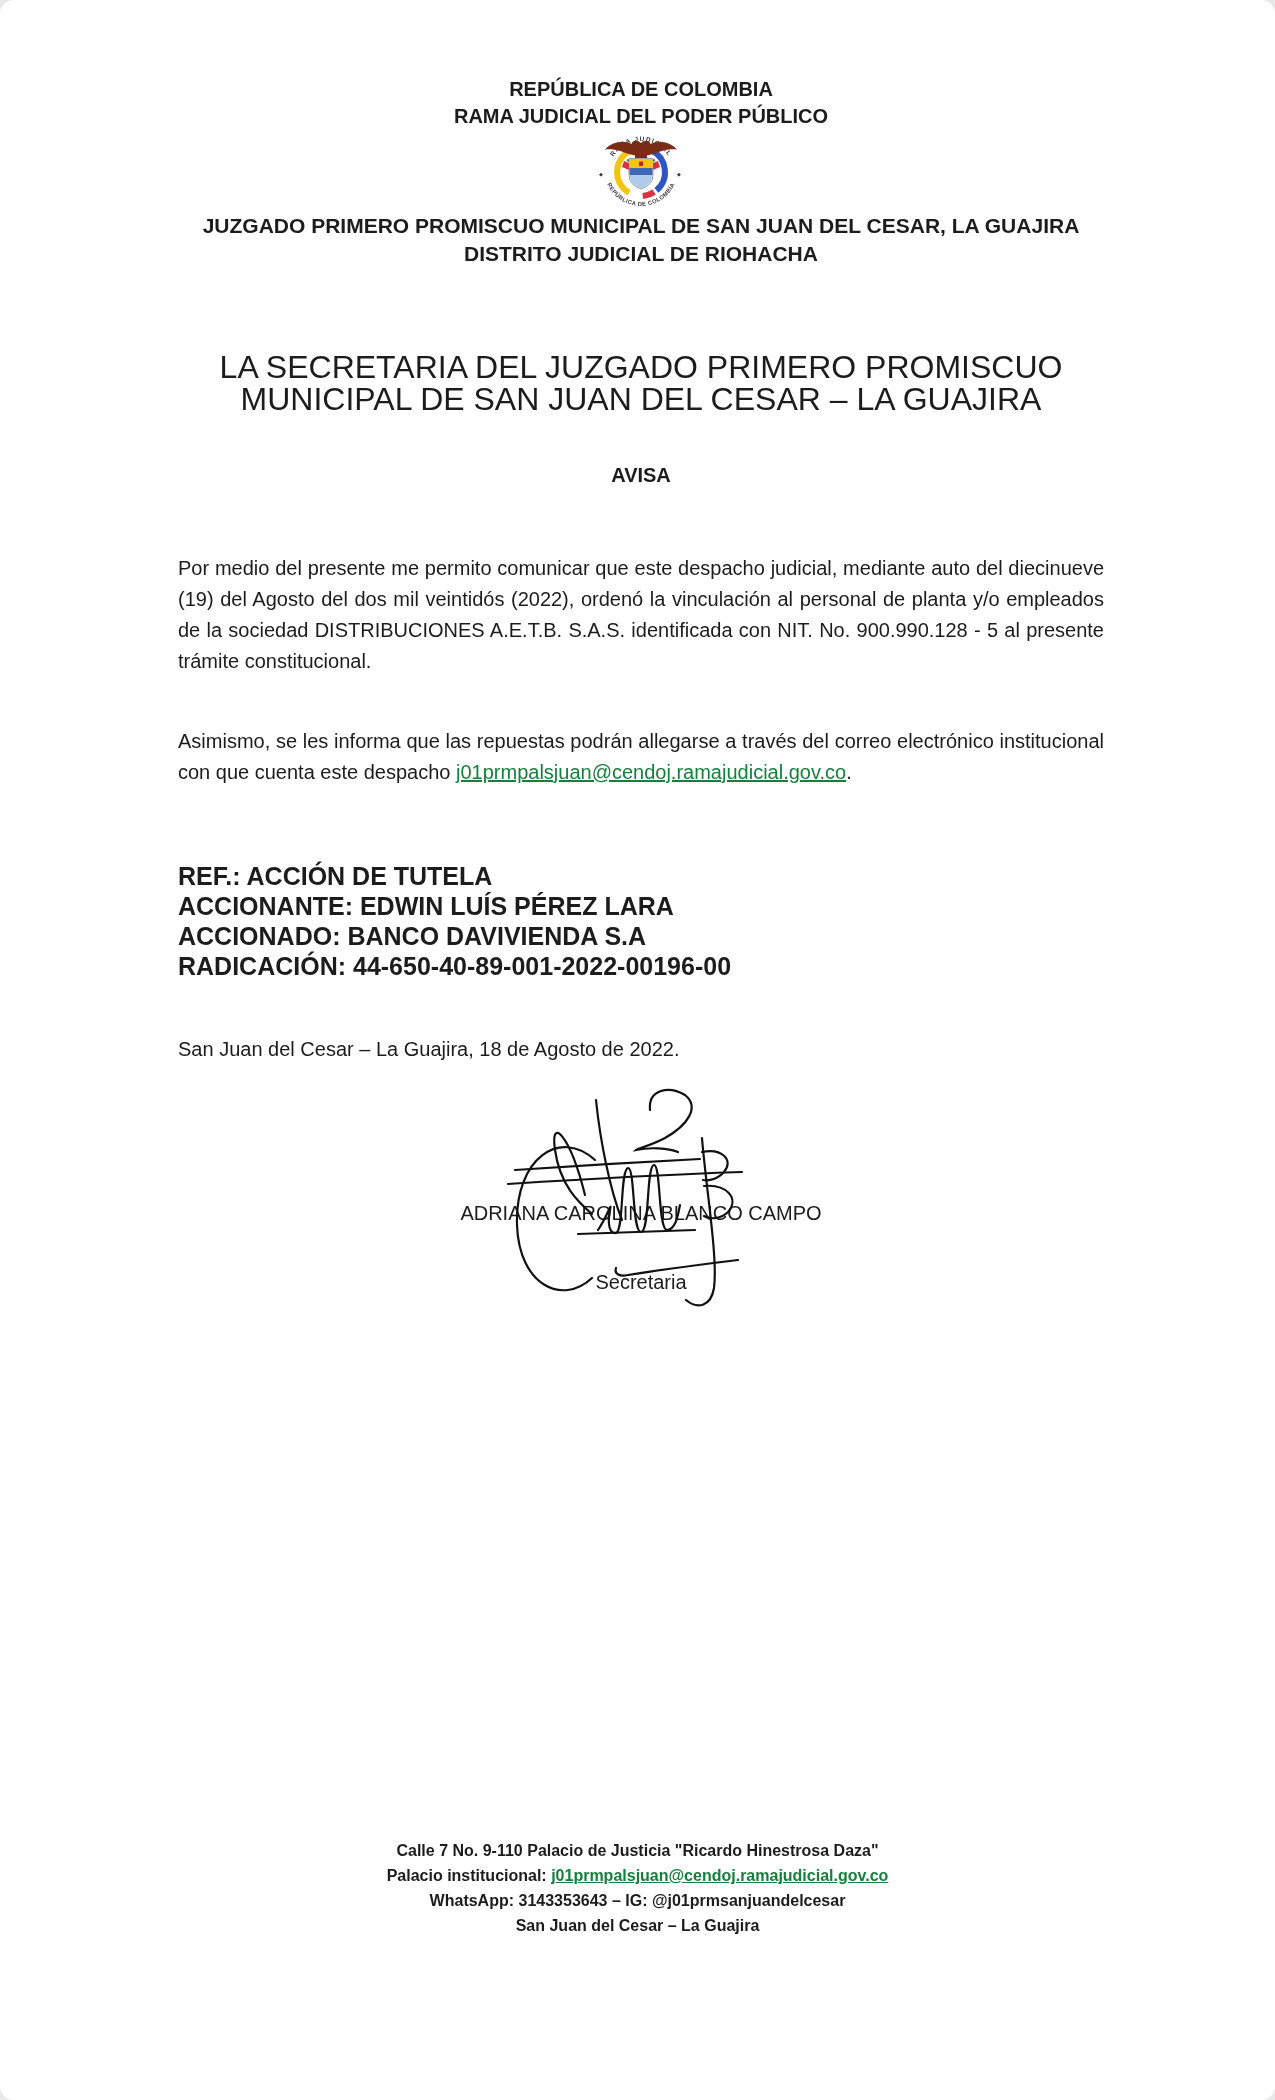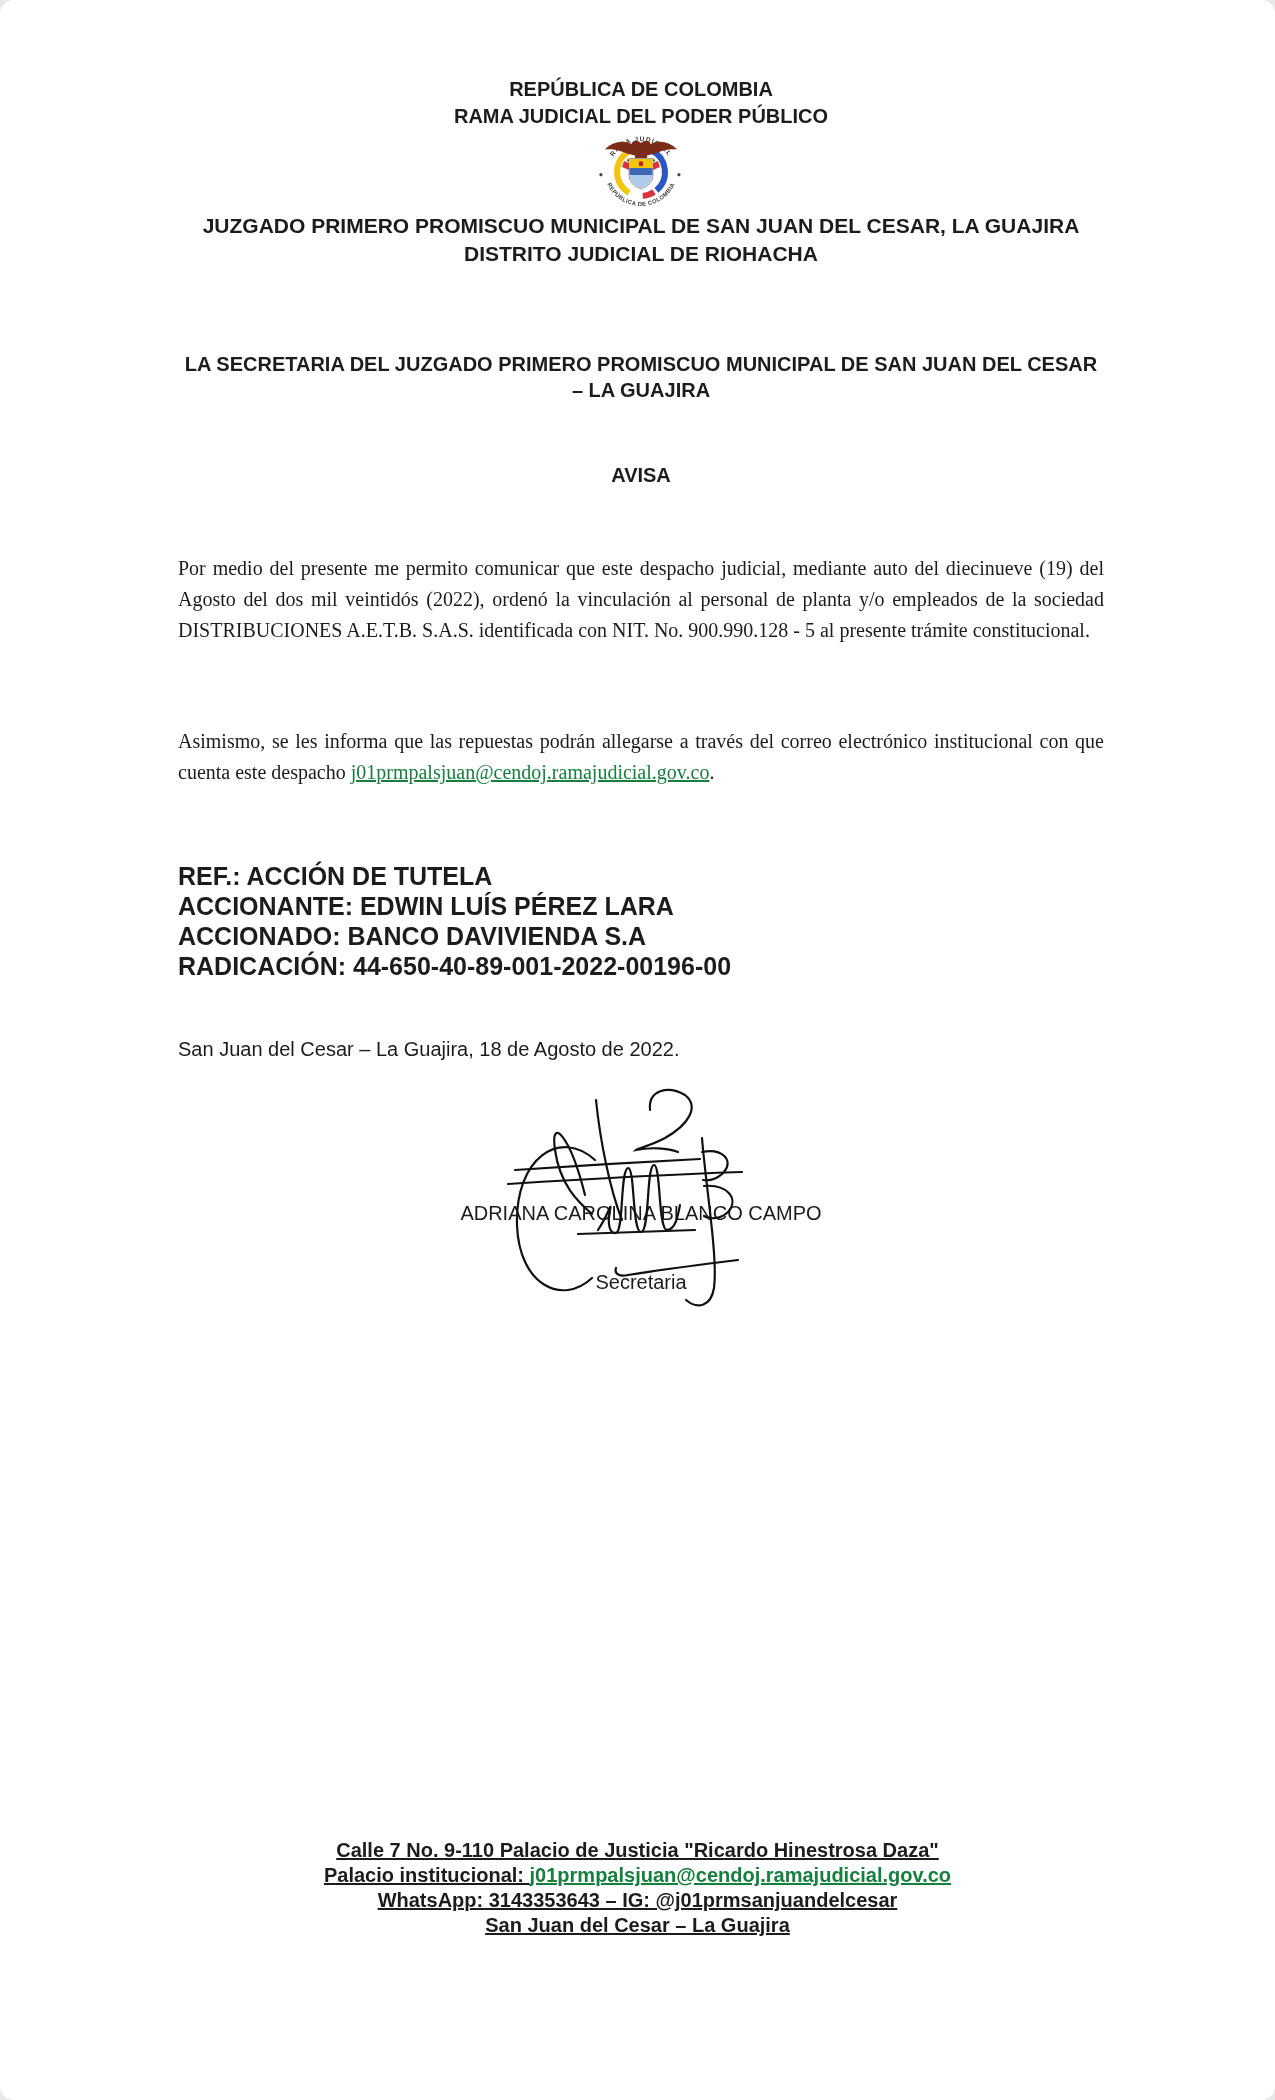--- a/index.html
+++ b/index.html
@@ -12,25 +12,25 @@
     color:#1c1c1c;
     overflow:hidden;
     border-radius:14px;
   }
   .abs{position:absolute;left:178px;width:926px;}
   .center{text-align:center;}
   .bold{font-weight:bold;}
   .h20{font-size:20px;line-height:26px;}
   .h21{font-size:21px;line-height:27px;white-space:nowrap;}
   .body-text{font-size:20px;line-height:31px;}
-  .intro{font-size:20px;line-height:26px;font-weight:bold;}
-  .justify{text-align:justify;font-family:Liberation Serif, serif;}
+  .intro{font-size:32px;line-height:32px;}
+  .justify{text-align:justify;}
   .ref-line{font-size:25px;line-height:30px;font-weight:bold;}
   a.doc-link{color:#15803d;text-decoration:underline;cursor:pointer;}
-  .footer-line{font-size:20px;line-height:25px;font-weight:bold;text-decoration:underline;}
+  .footer-line{font-size:16px;line-height:25px;font-weight:bold;}
   .sig-svg{position:absolute;left:470px;top:1078px;pointer-events:none;}
   .seal-wrap{position:absolute;left:589px;top:127px;width:104px;height:84px;}
   svg text{font-family:"Liberation Sans","DejaVu Sans",sans-serif;}
 </style>
 </head>
 <body>
 
 <div class="page">
 
   <div class="abs center bold h20" style="top:76px">REPÚBLICA DE COLOMBIA</div>

